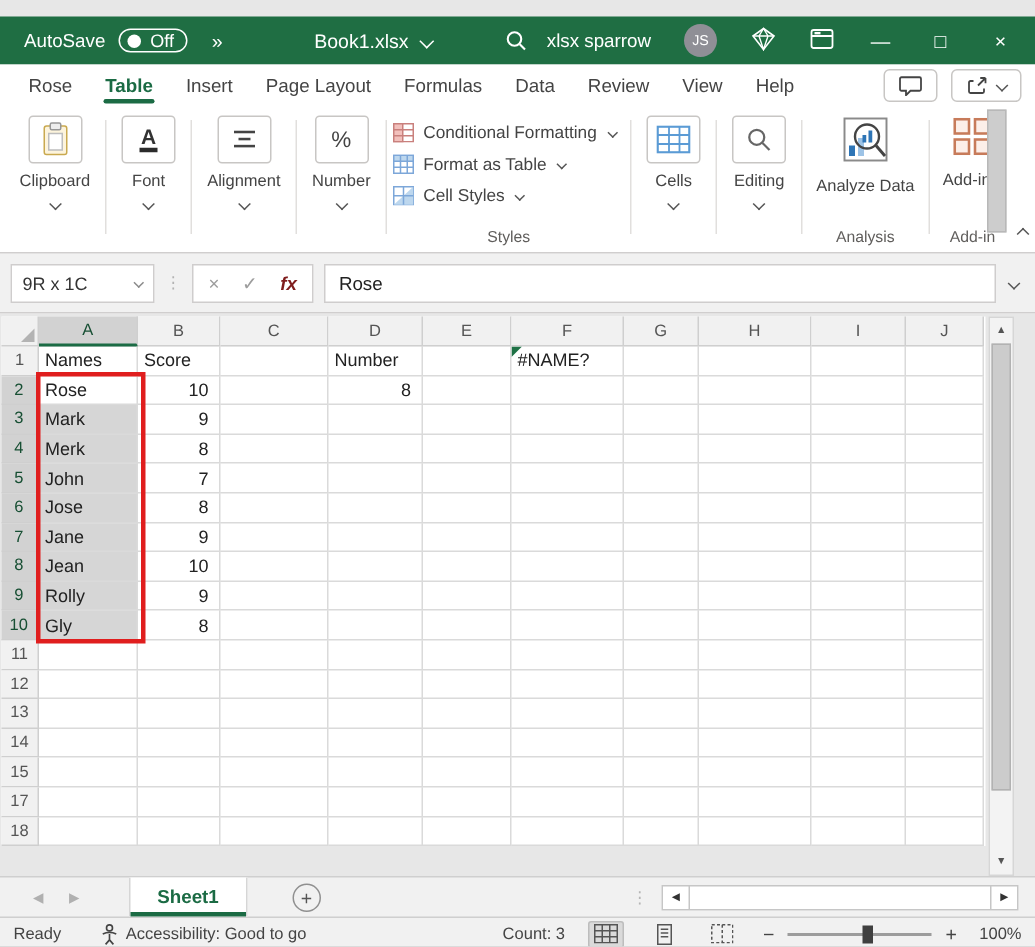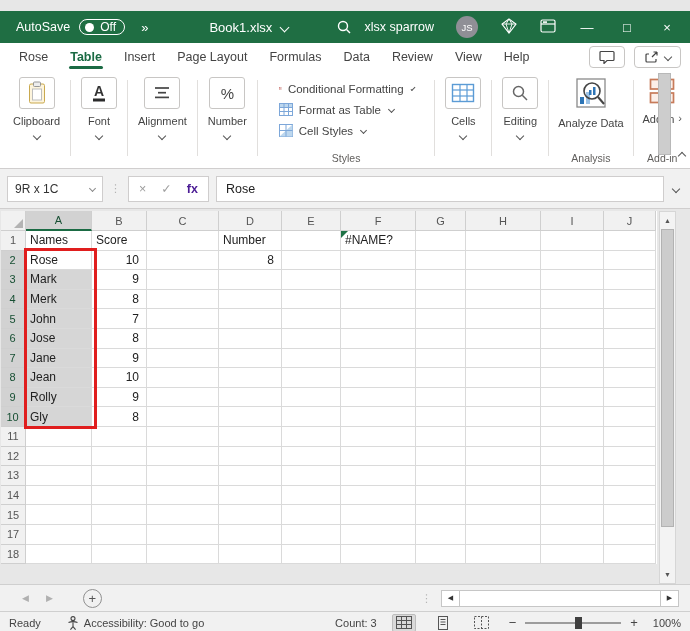--- a/index.html
+++ b/index.html
@@ -32,37 +32,37 @@
   .tabrow-right { margin-left:auto; display:flex; gap:9px; margin-right:9px; }
   .pill-btn { border:1px solid #c8c6c4; border-radius:4px; height:22px; display:flex; align-items:center; justify-content:center; padding:0 9px; gap:6px; background:#fff; }
 
   
   .ribbon { flex:0 0 99px; background:#fff; border-bottom:1px solid #d0cece; display:flex; position:relative; padding-left:4px; overflow:hidden; }
   .rgroup { display:flex; flex-direction:column; align-items:center; padding:7px 9px 0; }
   .bigbtn { width:36px; height:32px; border:1px solid #c8c6c4; border-radius:3px; display:flex; align-items:center; justify-content:center; background:#fff; }
   .glabel { font-size:11px; color:#444; margin-top:6px; white-space:nowrap; }
   .rgroup .chev { margin-top:6px; }
   .gdivider { width:1px; background:#e1dfdd; margin:10px 1px 12px; }
-  .styles-group { display:flex; flex-direction:column; padding:8px 20px 0; position:relative; min-width:160px; }
+  .styles-group { display:flex; flex-direction:column; padding:8px 3px 0; position:relative; min-width:160px; }
   .style-item { display:flex; align-items:center; gap:6px; font-size:11.5px; color:#444; height:21px; white-space:nowrap; }
   .style-item .chev { width:5px; height:5px; margin-left:2px; }
   .groupname { position:absolute; bottom:4px; left:0; right:0; text-align:center; font-size:10.5px; color:#605e5c; }
   .an-group { display:flex; flex-direction:column; align-items:center; padding:7px 8px 0; position:relative; }
   .an-label { font-size:11px; color:#444; text-align:center; line-height:1.3; margin-top:3px; white-space:nowrap; }
   .addin-row { display:flex; align-items:center; gap:4px; }
   .flyout { color:#555; font-size:11px; }
   .ribbon-scroll { position:absolute; right:19px; top:3px; bottom:13px; width:13px; background:#cdcdcd; border:1px solid #b8b8b8; }
   .collapse-chev { position:absolute; right:5px; bottom:9px; }
 
   
   .formula-row { flex:0 0 40px; background:#f1f1f1; border-bottom:1px solid #d0cece; display:flex; align-items:center; padding:0 7px; }
   .namebox { width:96px; height:26px; background:#fff; border:1px solid #cfcdcd; display:flex; align-items:center; justify-content:space-between; padding:0 7px; font-size:12px; color:#333; }
   .fsplit { color:#b3b3b3; margin:0 7px; font-size:11px; }
   .fbtns { height:26px; background:#fff; border:1px solid #cfcdcd; display:flex; align-items:center; padding:0 10px; gap:15px; font-size:12.5px; color:#9d9d9d; }
-  .fx { font-weight:bold; color:#4c1d95; }
+  .fx { font-style:italic; font-weight:bold; color:#7f1d1d; }
   .finput { flex:1; height:26px; background:#fff; border:1px solid #cfcdcd; margin-left:7px; display:flex; align-items:center; padding:0 9px; font-size:12.5px; color:#222; }
   .fchev { margin:0 4px 0 9px; }
 
   
   .grid-region { flex:1; display:flex; background:#e7e7e7; padding:2px 0 0 1px; }
   .grid { position:relative; width:656px; background:#fff; color:#222; align-self:flex-start; }
   .grow { display:flex; height:19.6px; }
   .ghead { height:20px; }
   .corner { width:25px; background:#f1f1f1; border-right:1px solid #cfcfcf; border-bottom:1px solid #cfcfcf; position:relative; }
   .ctri { position:absolute; right:2px; bottom:2px; width:0; height:0; border-bottom:9px solid #b3b3b3; border-left:9px solid transparent; }
@@ -583,20 +583,23 @@
       <span class="vs-btn">▼</span>
     </div>
     <div class="grid-right-pad"></div>
   </div>
 
   <div class="sheetrow">
     <div class="nav-arrows">
       <span>◀</span>
       <span>▶</span>
     </div>
+    <div class="sheettab">
+      <span>Sheet1</span>
+    </div>
     <span class="addsheet">
         <span>+</span>
       </span>
     <span class="sheet-split">⋮</span>
     <div class="hscroll">
       <span class="hs-btn">◀</span>
       <div class="hs-track"></div>
       <span class="hs-btn">▶</span>
     </div>
   </div>

